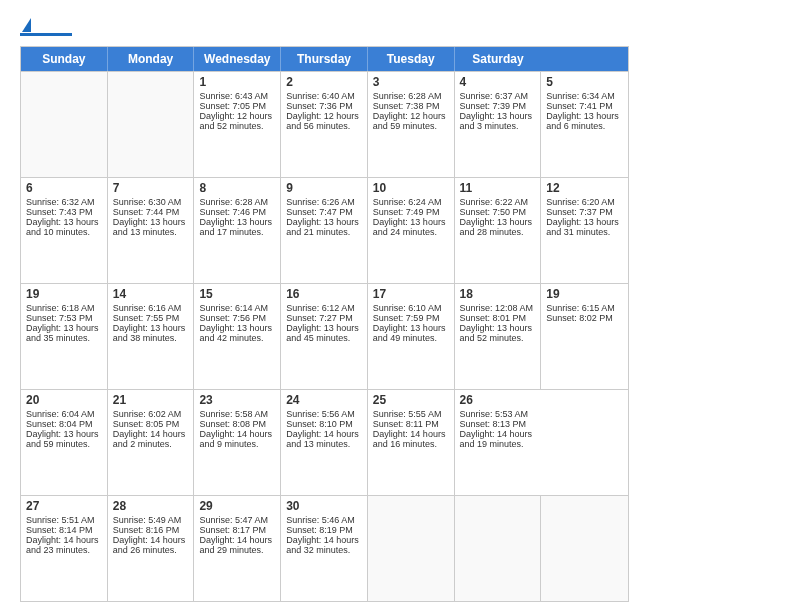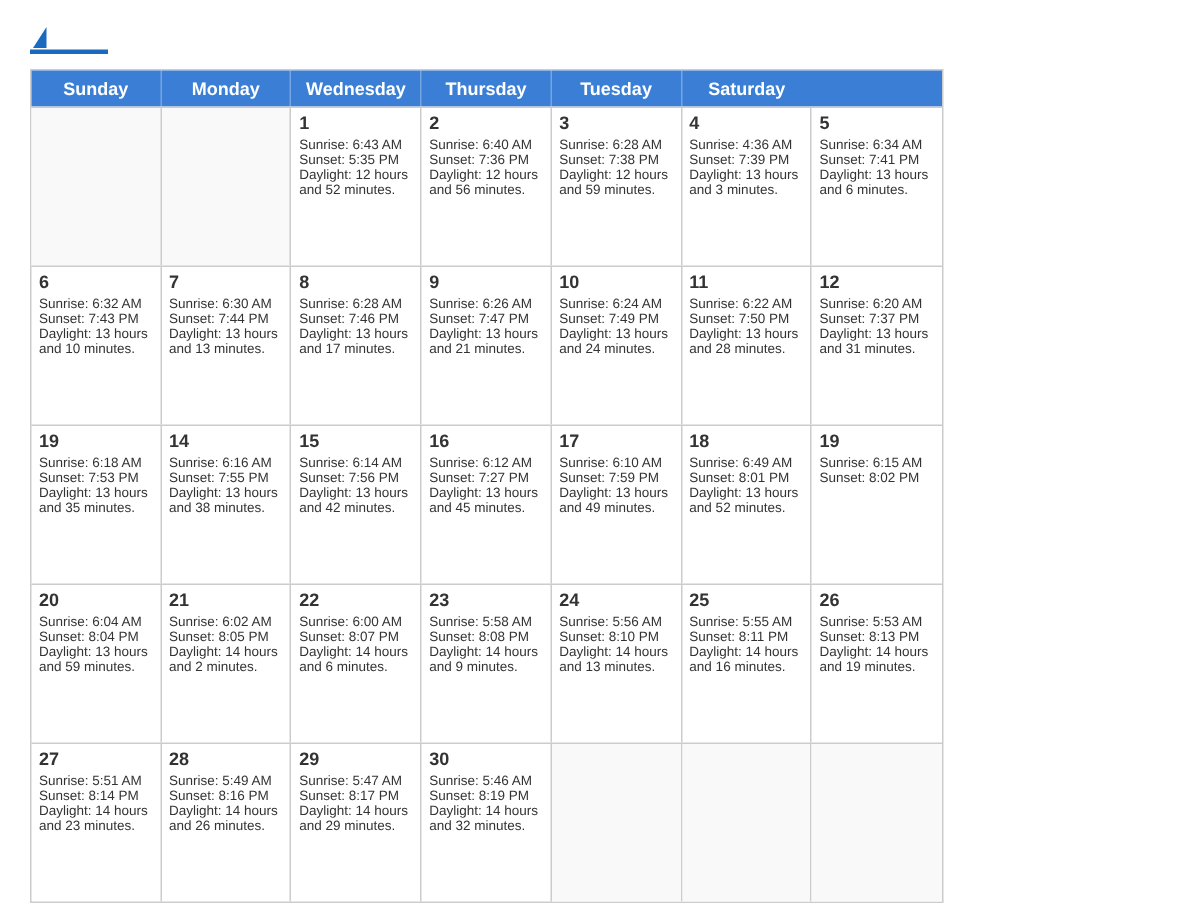--- a/index.html
+++ b/index.html
@@ -145,38 +145,38 @@
       <div class="cal-header-cell">Tuesday</div>
       <div class="cal-header-cell">Saturday</div>
     </div>
     <div class="cal-body" id="cal-body">
     <div class="cal-row">
           <div class="cal-cell empty"></div>
           <div class="cal-cell empty"></div>
           <div class="cal-cell">
             <span class="day-num">1</span>
             <div class="sun">Sunrise: 6:43 AM</div>
-            <div class="sun">Sunset: 5:35 PM</div>
+            <div class="sun">Sunset: 7:05 PM</div>
             <div class="sun">Daylight: 12 hours and 52 minutes.</div>
           </div>
           <div class="cal-cell">
             <span class="day-num">2</span>
             <div class="sun">Sunrise: 6:40 AM</div>
             <div class="sun">Sunset: 7:36 PM</div>
             <div class="sun">Daylight: 12 hours and 56 minutes.</div>
           </div>
           <div class="cal-cell">
             <span class="day-num">3</span>
             <div class="sun">Sunrise: 6:28 AM</div>
             <div class="sun">Sunset: 7:38 PM</div>
             <div class="sun">Daylight: 12 hours and 59 minutes.</div>
           </div>
           <div class="cal-cell">
             <span class="day-num">4</span>
-            <div class="sun">Sunrise: 4:36 AM</div>
+            <div class="sun">Sunrise: 6:37 AM</div>
             <div class="sun">Sunset: 7:39 PM</div>
             <div class="sun">Daylight: 13 hours and 3 minutes.</div>
           </div>
           <div class="cal-cell">
             <span class="day-num">5</span>
             <div class="sun">Sunrise: 6:34 AM</div>
             <div class="sun">Sunset: 7:41 PM</div>
             <div class="sun">Daylight: 13 hours and 6 minutes.</div>
           </div>
         </div>
@@ -250,21 +250,21 @@
             <div class="sun">Daylight: 13 hours and 45 minutes.</div>
           </div>
           <div class="cal-cell">
             <span class="day-num">17</span>
             <div class="sun">Sunrise: 6:10 AM</div>
             <div class="sun">Sunset: 7:59 PM</div>
             <div class="sun">Daylight: 13 hours and 49 minutes.</div>
           </div>
           <div class="cal-cell">
             <span class="day-num">18</span>
-            <div class="sun">Sunrise: 6:49 AM</div>
+            <div class="sun">Sunrise: 12:08 AM</div>
             <div class="sun">Sunset: 8:01 PM</div>
             <div class="sun">Daylight: 13 hours and 52 minutes.</div>
           </div>
           <div class="cal-cell">
             <span class="day-num">19</span>
             <div class="sun">Sunrise: 6:15 AM</div>
             <div class="sun">Sunset: 8:02 PM</div>
           </div>
         </div>
         <div class="cal-row">
@@ -272,26 +272,20 @@
             <span class="day-num">20</span>
             <div class="sun">Sunrise: 6:04 AM</div>
             <div class="sun">Sunset: 8:04 PM</div>
             <div class="sun">Daylight: 13 hours and 59 minutes.</div>
           </div>
           <div class="cal-cell">
             <span class="day-num">21</span>
             <div class="sun">Sunrise: 6:02 AM</div>
             <div class="sun">Sunset: 8:05 PM</div>
             <div class="sun">Daylight: 14 hours and 2 minutes.</div>
-          </div>
-          <div class="cal-cell">
-            <span class="day-num">22</span>
-            <div class="sun">Sunrise: 6:00 AM</div>
-            <div class="sun">Sunset: 8:07 PM</div>
-            <div class="sun">Daylight: 14 hours and 6 minutes.</div>
           </div>
           <div class="cal-cell">
             <span class="day-num">23</span>
             <div class="sun">Sunrise: 5:58 AM</div>
             <div class="sun">Sunset: 8:08 PM</div>
             <div class="sun">Daylight: 14 hours and 9 minutes.</div>
           </div>
           <div class="cal-cell">
             <span class="day-num">24</span>
             <div class="sun">Sunrise: 5:56 AM</div>

